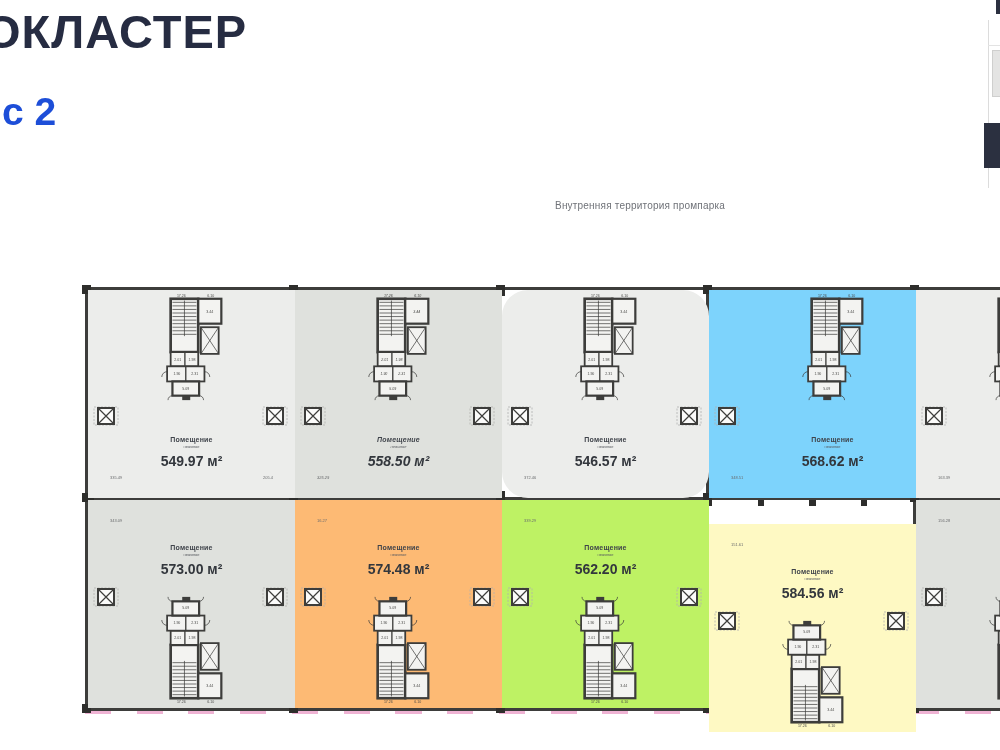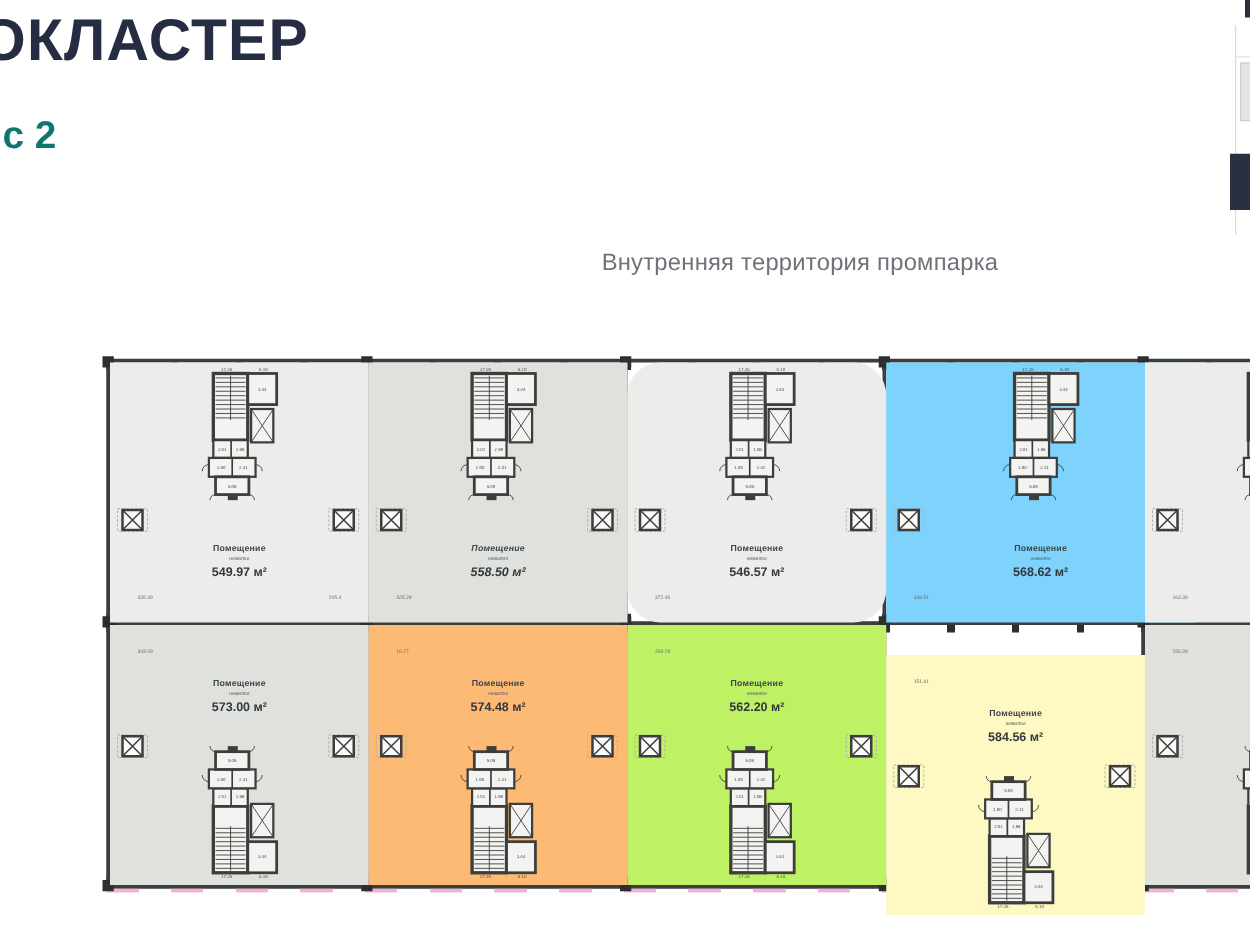--- a/index.html
+++ b/index.html
@@ -8,25 +8,25 @@
     background:#ffffff;font-family:"Liberation Sans", sans-serif;
     -webkit-font-smoothing:antialiased;
   }
   
   .logo{
     position:absolute;left:-16px;top:4px;
     font-size:47px;font-weight:800;letter-spacing:1px;color:#262c42;white-space:nowrap;
   }
   .building{
     position:absolute;left:2px;top:90px;
-    font-size:31px;font-weight:600;color:#0f766e;white-space:nowrap;
+    font-size:39px;font-weight:600;color:#1d4ed8;white-space:nowrap;
   }
   .location{
     position:absolute;left:455px;top:200px;width:370px;text-align:center;
-    font-size:19px;color:#6f7278;letter-spacing:.2px;
+    font-size:10px;color:#6f7278;letter-spacing:.2px;
   }
   
   .panel-border{position:absolute;left:988px;top:20px;width:1px;height:168px;background:#dcdcdc;}
   .panel-top-line{position:absolute;left:988px;top:45px;width:12px;height:1px;background:#e3e3e3;}
   .panel-corner{position:absolute;left:996px;top:0;width:10px;height:14px;background:#2b3040;}
   .panel-light{position:absolute;left:992px;top:50px;width:16px;height:45px;background:#e4e4e3;border:1px solid #cfcfce;}
   .panel-dark{position:absolute;left:984px;top:123px;width:22px;height:45px;background:#2b3040;}
   
   .plan{position:absolute;left:85px;top:287px;width:1035px;height:424px;}
   .hwall{position:absolute;left:0;width:100%;height:3px;background:#3d3d3b;}
@@ -48,21 +48,21 @@
   .vent{position:absolute;width:26px;height:22px;}
   .vent-left{left:5px;}
   .vent-right{right:7px;}
   .row-top .vent{top:115px;}
   .row-bottom .vent{top:86px;}
   .u-label{position:absolute;left:0;width:100%;text-align:center;}
   .row-top .u-label{top:146px;}
   .row-bottom .u-label{top:44px;}
   .u-title{font-size:7px;font-weight:700;color:#3f434a;letter-spacing:.2px;}
   .u-sub{font-size:4px;color:#585b60;margin-top:1px;}
-  .u-area{font-size:10px;font-weight:700;color:#33373d;margin-top:4px;}
+  .u-area{font-size:14px;font-weight:700;color:#33373d;margin-top:4px;}
   .corner{position:absolute;font-size:4px;color:#6a6c6e;white-space:nowrap;}
   .row-top .corner-a{bottom:18px;left:22px;}
   .row-top .corner-b{bottom:18px;right:22px;}
   .row-bottom .corner-a{top:18px;left:22px;}
   .row-bottom .corner-b{top:18px;right:22px;}
   svg text{font-family:"Liberation Sans",sans-serif;font-size:4px;fill:#4a4a48;text-anchor:middle;}
 </style>
 </head>
 <body>
 

